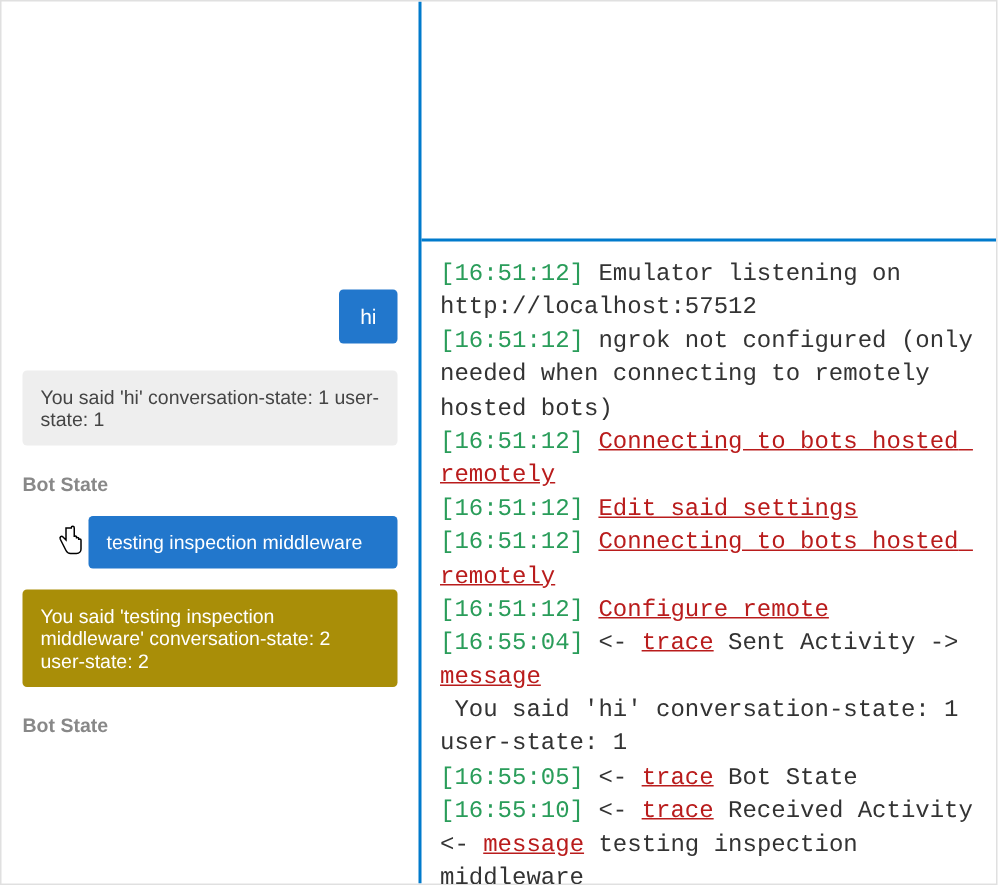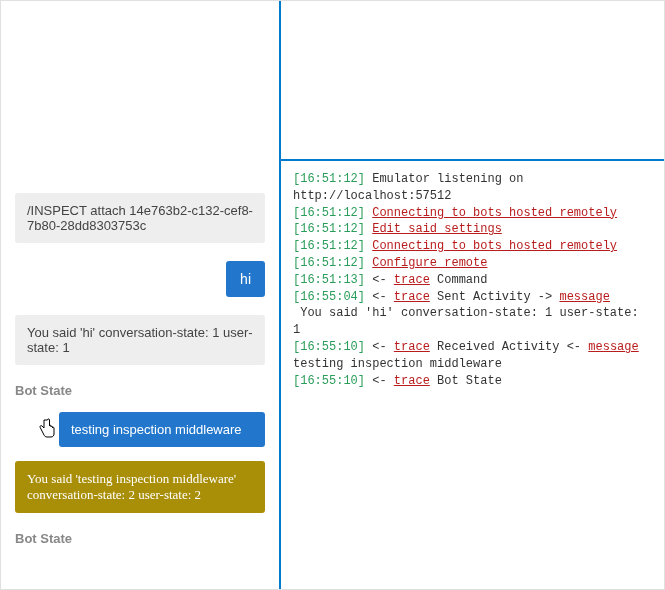--- a/index.html
+++ b/index.html
@@ -30,21 +30,21 @@
     flex-direction: column;
   }
   .right-top {
     flex: 0 0 160px;
     border-bottom: 2px solid #007acc;
   }
   .right-log {
     flex: 1;
     padding: 10px 12px;
     font-family: "Consolas", "Courier New", monospace;
-    font-size: 12px;
+    font-size: 16px;
     line-height: 1.4;
     overflow-y: auto;
     color: #333;
   }
   .chat-spacer { flex: 0 0 180px; }
   .chat-bubble-system {
     background: #eee;
     border-radius: 3px;
     padding: 10px 12px;
     margin-bottom: 18px;
@@ -96,41 +96,39 @@
     color: #000;
     pointer-events: none;
   }
   .chat-bubble-gold {
     background: #a98e08;
     color: #fff;
     border-radius: 3px;
     padding: 10px 12px;
     margin-bottom: 18px;
     font-size: 13px;
-    font-family: Liberation Serif, serif;
   }
   .log-line { white-space: pre-wrap; word-break: break-word; }
   .ts { color: #2a9d5a; }
   .link { color: #b91c1c; text-decoration: underline; cursor: pointer; }
   .err { color: #c0392b; }
   .fg { color: #333; }
   .hand-cursor {
     width: 20px;
     height: 22px;
   }
 </style>
 </head>
 <body>
 
 <div class="container">
 
   <div class="left-panel">
     <div class="chat-spacer"></div>
 
-    <div class="chat-bubble-system">/INSPECT attach 14e763b2-c132-cef8-7b80-28dd8303753c</div>
 
     <div class="chat-bubble-user">hi</div>
 
     <div class="chat-bubble-bot">You said 'hi' conversation-state: 1 user-state: 1</div>
 
     <div class="bot-state-label">Bot State</div>
 
     <div class="chat-bubble-user-wide">
       <span class="cursor-pointer">
         <svg class="hand-cursor" viewBox="0 0 20 22">
@@ -142,25 +140,26 @@
 
     <div class="chat-bubble-gold">You said 'testing inspection middleware' conversation-state: 2 user-state: 2</div>
 
     <div class="bot-state-label">Bot State</div>
   </div>
 
   <div class="right-panel">
     <div class="right-top"></div>
     <div class="right-log" id="log-panel">
         <div class="log-line"><span class="ts">[16:51:12]</span><span class="fg"> Emulator listening on http://localhost:57512</span></div>
+        <div class="log-line"><span class="ts">[16:51:12]</span><span class="fg"> ngrok not configured (only needed when connecting to remotely hosted bots)</span></div>
         <div class="log-line"><span class="ts">[16:51:12]</span><span class="fg"> </span><span class="link">Connecting to bots hosted remotely</span></div>
         <div class="log-line"><span class="ts">[16:51:12]</span><span class="fg"> </span><span class="link">Edit said settings</span></div>
         <div class="log-line"><span class="ts">[16:51:12]</span><span class="fg"> </span><span class="link">Connecting to bots hosted remotely</span></div>
         <div class="log-line"><span class="ts">[16:51:12]</span><span class="fg"> </span><span class="link">Configure remote</span></div>
-        <div class="log-line"><span class="ts">[16:51:13]</span><span class="fg"> &lt;- </span><span class="link">trace</span><span class="fg"> Command</span></div>
         <div class="log-line"><span class="ts">[16:55:04]</span><span class="fg"> &lt;- </span><span class="link">trace</span><span class="fg"> Sent Activity -&gt; </span><span class="link">message</span><span class="fg">
  You said 'hi' conversation-state: 1 user-state: 1</span></div>
+        <div class="log-line"><span class="ts">[16:55:05]</span><span class="fg"> &lt;- </span><span class="link">trace</span><span class="fg"> Bot State</span></div>
         <div class="log-line"><span class="ts">[16:55:10]</span><span class="fg"> &lt;- </span><span class="link">trace</span><span class="fg"> Received Activity &lt;- </span><span class="link">message</span><span class="fg"> testing inspection middleware</span></div>
         <div class="log-line"><span class="ts">[16:55:10]</span><span class="fg"> &lt;- </span><span class="link">trace</span><span class="fg"> Bot State</span></div>
       </div>
   </div>
 
 </div>
 
 </body></html>

